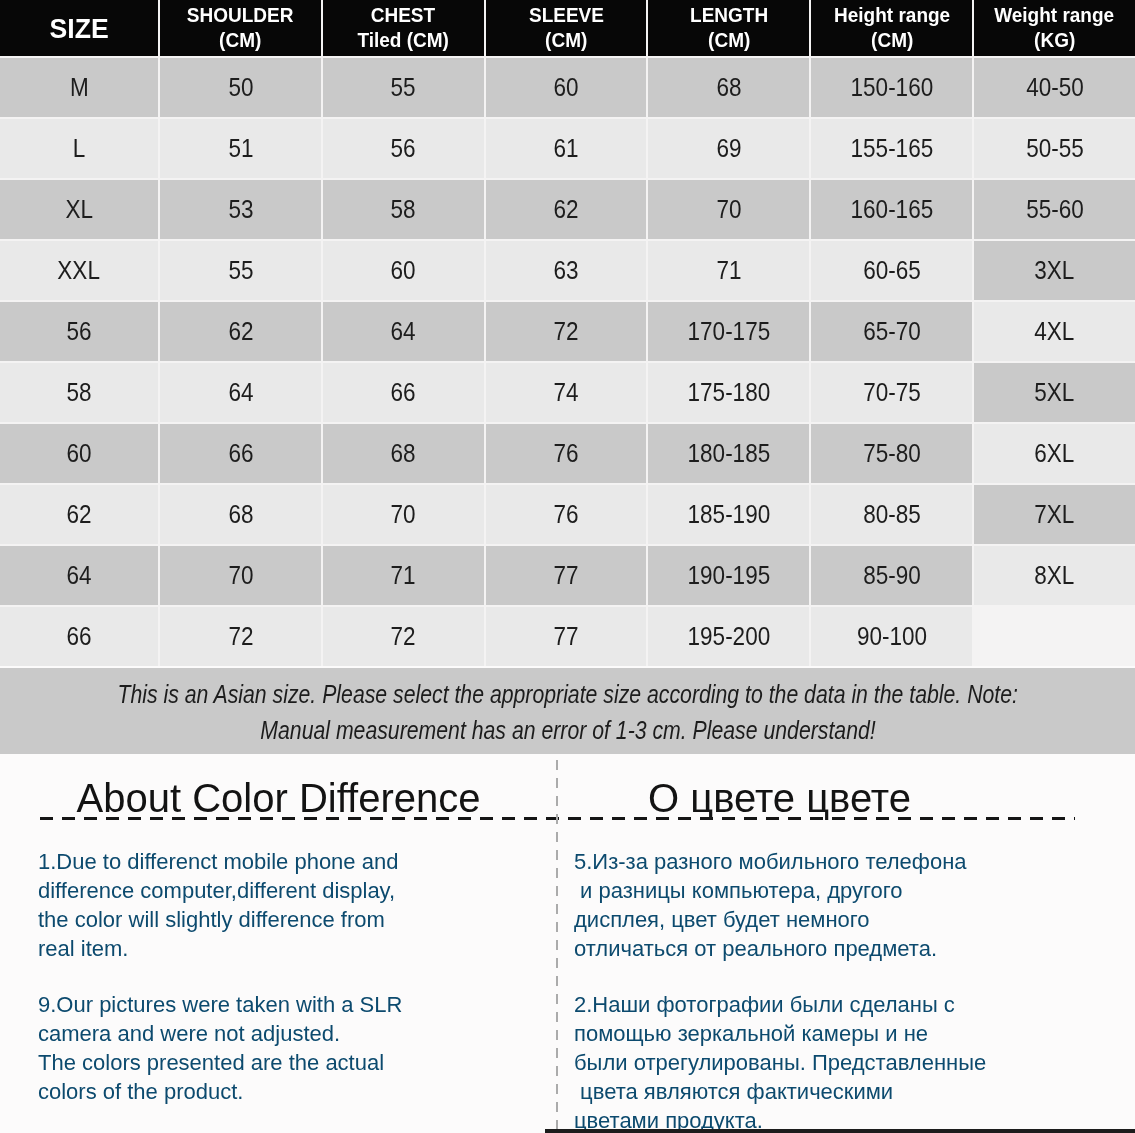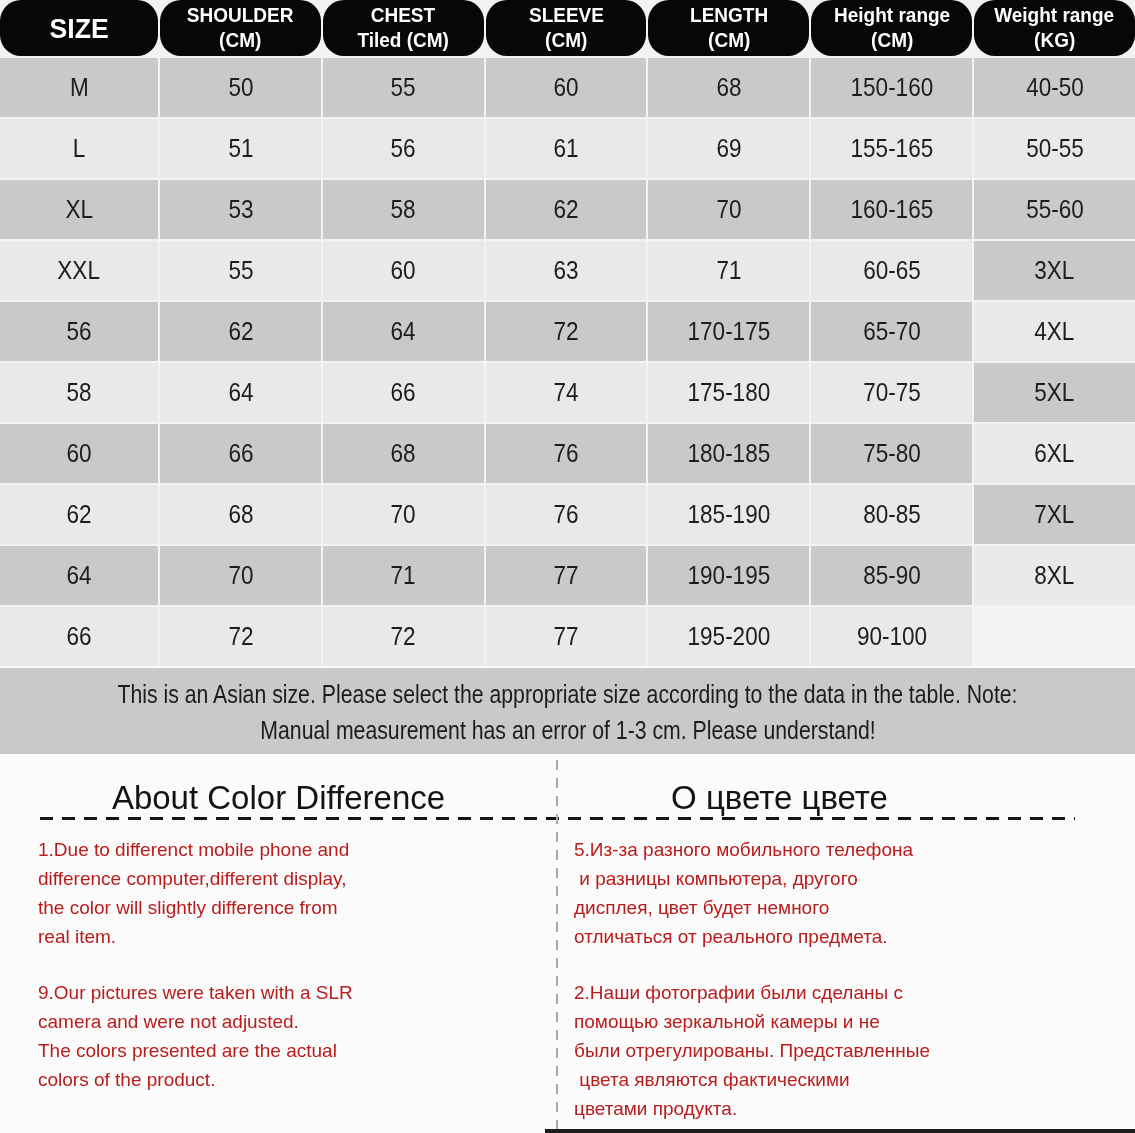--- a/index.html
+++ b/index.html
@@ -12,63 +12,63 @@
   
   .size-table {
     position:absolute; top:0; left:0; width:1135px;
     display:grid;
     grid-template-columns:158px repeat(6, 1fr);
     grid-template-rows:56px repeat(10, 59px);
     gap:2px;
     background:#f4f3f3;
   }
   .cell { display:flex; align-items:center; justify-content:center; }
-  .hcell { background:#070707; color:#ffffff; flex-direction:column;border-radius:21px; }
+  .hcell { background:#070707; color:#ffffff; flex-direction:column; }
   .hcell .hline {
     display:inline-block; transform:scaleX(0.95); white-space:nowrap;
     font-weight:bold; font-size:20px; line-height:25px;
   }
   .hcell.size-head .hline { font-size:28px; }
   .dcell .val {
     display:inline-block; transform:scaleX(0.9); white-space:nowrap;
     font-size:25px; color:#1d1d1d;
   }
   .row-dark  { background:#c9c9c9; }
   .row-light { background:#e9e9e9; }
 
   
   .note-strip {
     position:absolute; top:668px; left:0; width:1135px; height:86px;
-    background:#c9c9c9; text-align:center; padding-top:10px; box-sizing:border-box;
+    background:#c9c9c9; text-align:center; padding-top:10px; box-sizing:border-box;font-style:italic;
   }
   .note-line { line-height:33px; }
   .note-line span {
     display:inline-block; transform:scaleX(0.85); white-space:nowrap;
     font-size:25px; color:#1c1c1c;
   }
 
   
   .info { position:absolute; top:754px; left:0; width:1135px; height:379px; }
   .section-title {
     position:absolute; top:24px; text-align:center;
-    font-size:33px; line-height:40px; color:#131313; white-space:nowrap;
+    font-size:40px; line-height:40px; color:#131313; white-space:nowrap;
   }
   .title-left  { left:0;     width:557px; }
   .title-right { left:557px; width:445px; }
   .dashed-underline {
     position:absolute; top:63px; left:40px; width:1035px; height:3px;
     background:repeating-linear-gradient(90deg,#151515 0 13px,transparent 13px 22px);
   }
   .v-divider {
     position:absolute; top:6px; left:556px; width:2px; height:373px;
     background:repeating-linear-gradient(180deg,#ababab 0 10px,transparent 10px 18px);
   }
   .para {
     position:absolute; white-space:pre;
-    font-size:19px; line-height:29px; color:#b91c1c;
+    font-size:22px; line-height:29px; color:#0c4a6e;margin-top:12px;
   }
   .para-en-1 { left:38px;  top:81px;  }
   .para-en-2 { left:38px;  top:224px; }
   .para-ru-1 { left:574px; top:81px;  }
   .para-ru-2 { left:574px; top:224px; }
   .bottom-edge-bar {
     position:absolute; bottom:0; left:545px; width:590px; height:4px;
     background:#1c1c1c;
   }
 </style>

